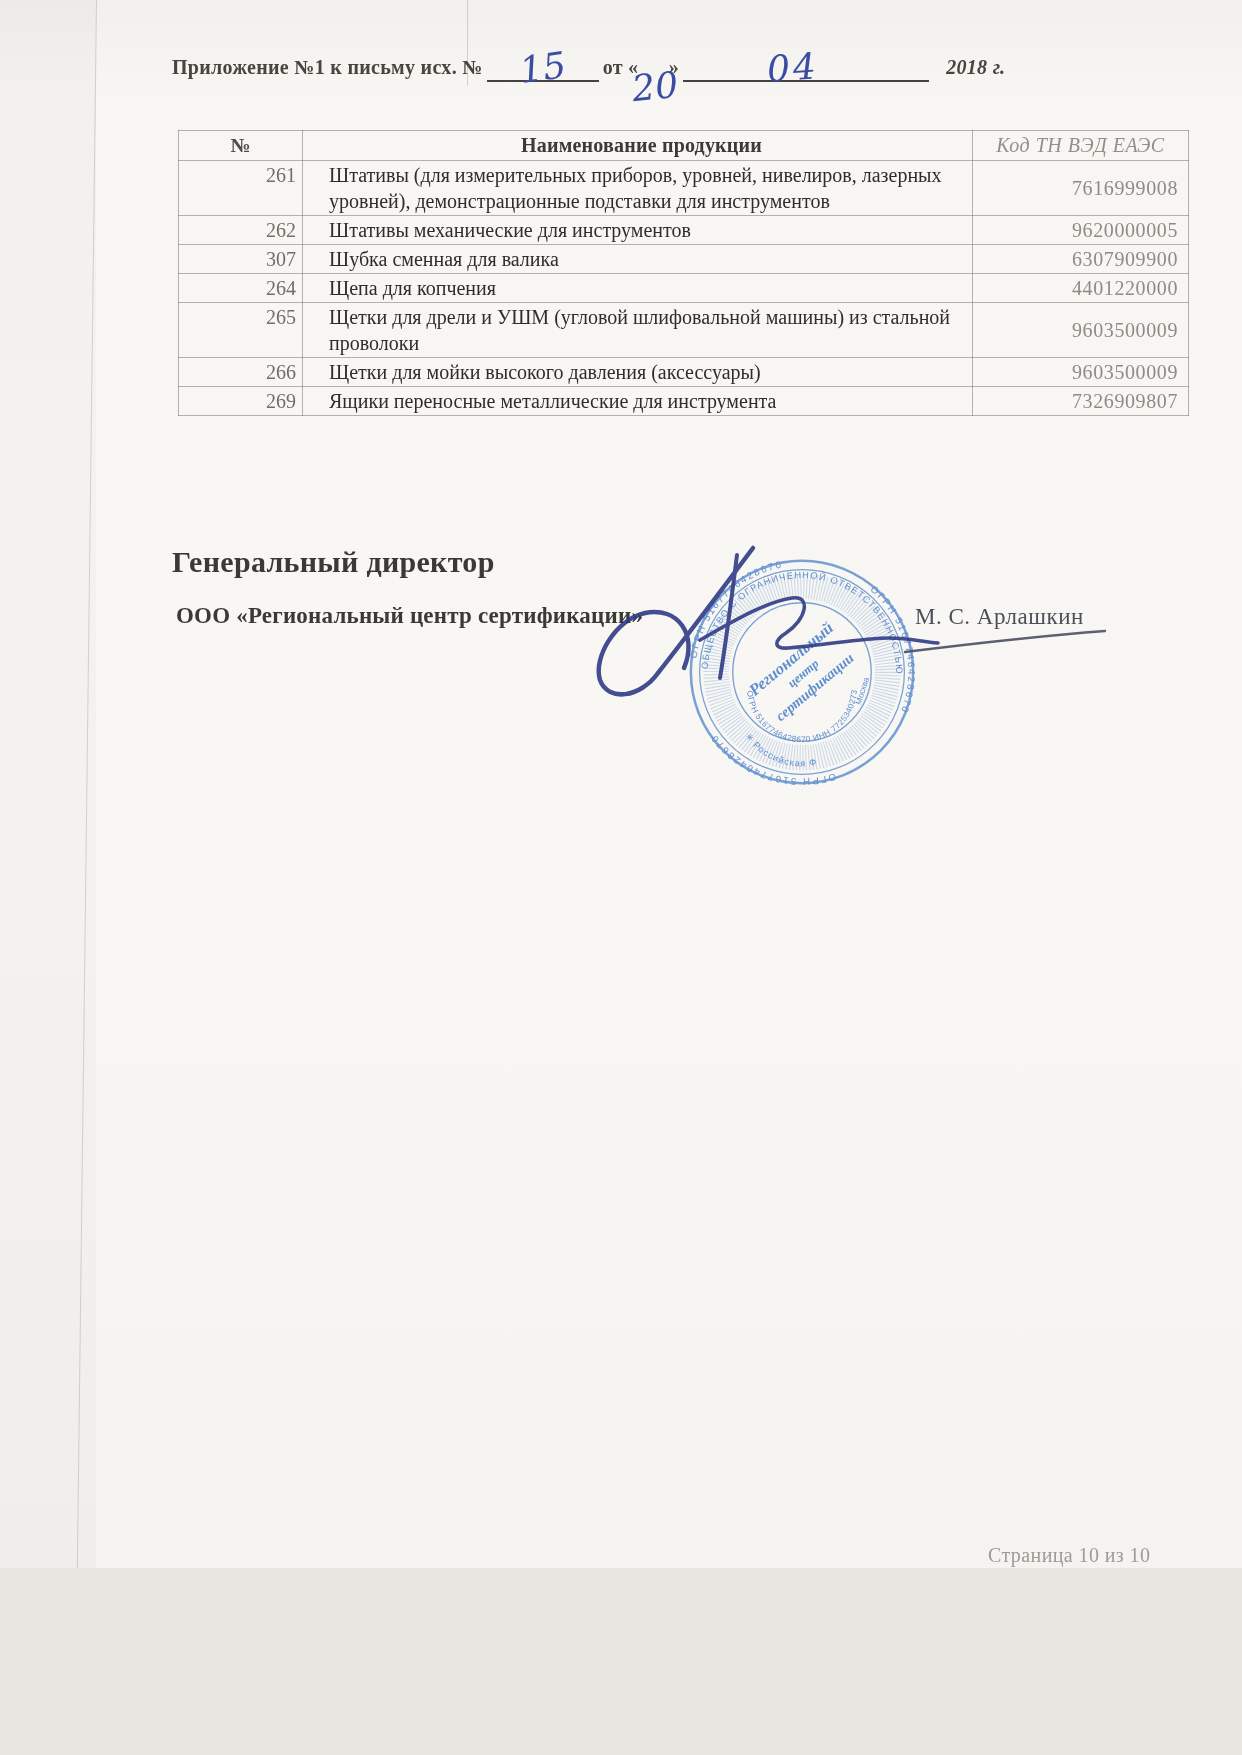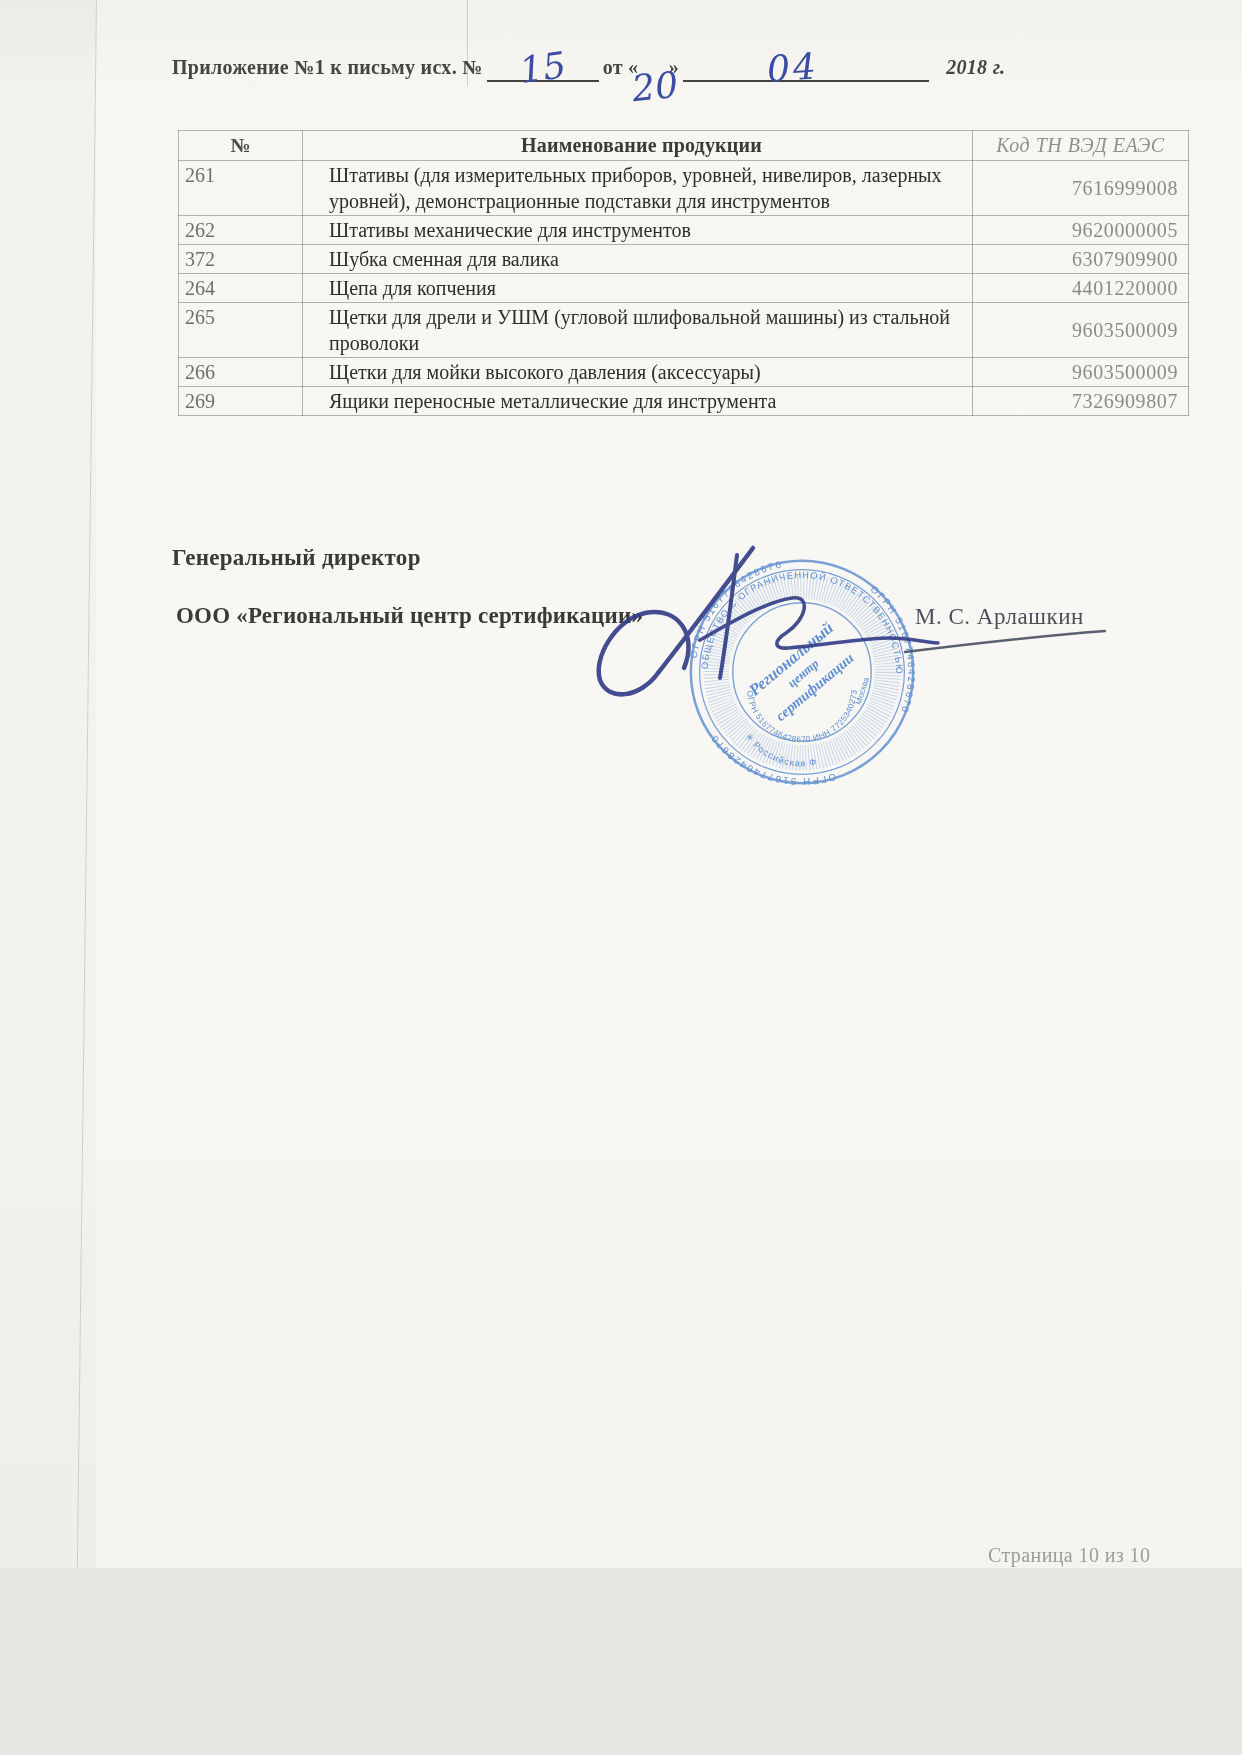--- a/index.html
+++ b/index.html
@@ -37,26 +37,26 @@
   .tblwrap{position:absolute;left:178px;top:130px;width:1010px;}
   table{border-collapse:collapse;table-layout:fixed;width:1010px;
         font-family:"Liberation Serif",serif;}
   col.c-num{width:124px;} col.c-name{width:670px;} col.c-code{width:216px;}
   th,td{border:1px solid rgba(105,103,97,.48);}
   th{height:27px;font-size:20px;padding:1px 4px;}
   th.h-num{color:#504f4a;font-weight:600;}
   th.h-name{color:#3b3a36;font-weight:bold;letter-spacing:.2px;padding-left:12px;}
   th.h-code{color:#908f8a;font-weight:normal;letter-spacing:.5px;font-style:italic;}
   td{font-size:20px;line-height:26px;padding:1px 6px;}
-  td.num{color:#6f6e69;text-align:left;vertical-align:top;}
+  td.num{color:#6f6e69;text-align:right;vertical-align:top;}
   td.name{color:#2e2d29;padding-left:26px;padding-right:12px;white-space:pre-line;vertical-align:top;}
   td.code{color:#8c8b86;text-align:right;padding-right:10px;vertical-align:middle;letter-spacing:.6px;}
 
   
-  .dir-title{position:absolute;left:172px;top:545px;font-size:23px;font-weight:bold;color:#3a3936;letter-spacing:.3px;}
+  .dir-title{position:absolute;left:172px;top:545px;font-size:30px;font-weight:bold;color:#3a3936;letter-spacing:.3px;}
   .company{position:absolute;left:176px;top:603px;font-size:23px;font-weight:bold;color:#3a3936;letter-spacing:.2px;}
   .signer{position:absolute;left:915px;top:604px;font-size:23px;color:#4d4f58;letter-spacing:.5px;}
 
   .stamp{position:absolute;left:685px;top:555px;width:234px;height:234px;opacity:.9;}
   .sig{position:absolute;left:560px;top:530px;width:570px;height:200px;}
 
   .footer{position:absolute;left:988px;top:1544px;font-size:20px;color:#9c9b96;letter-spacing:.4px;}
 </style>
 </head>
 <body>
@@ -103,21 +103,21 @@
             <td class="name">Штативы (для измерительных приборов, уровней, нивелиров,  лазерных
 уровней), демонстрационные подставки для инструментов</td>
             <td class="code">7616999008</td>
           </tr>
           <tr>
             <td class="num">262</td>
             <td class="name">Штативы механические для инструментов</td>
             <td class="code">9620000005</td>
           </tr>
           <tr>
-            <td class="num">372</td>
+            <td class="num">307</td>
             <td class="name">Шубка сменная для валика</td>
             <td class="code">6307909900</td>
           </tr>
           <tr>
             <td class="num">264</td>
             <td class="name">Щепа для копчения</td>
             <td class="code">4401220000</td>
           </tr>
           <tr>
             <td class="num">265</td>

